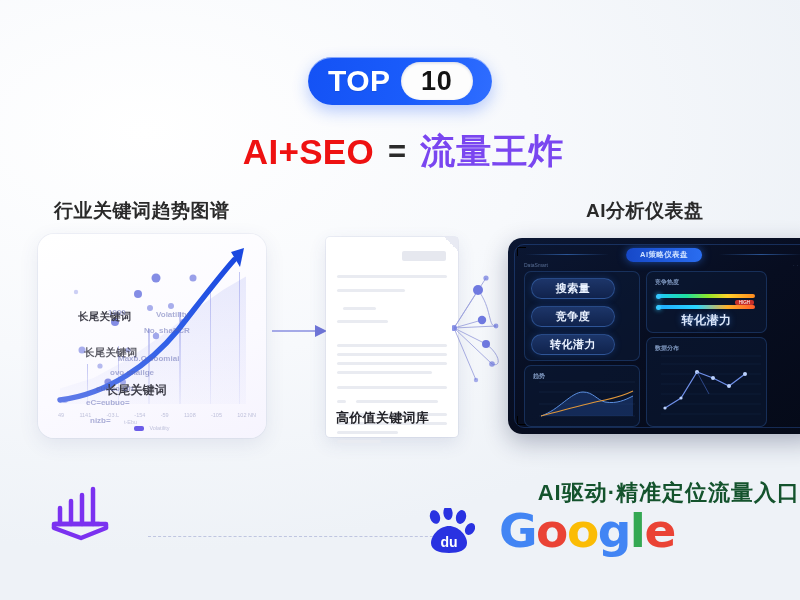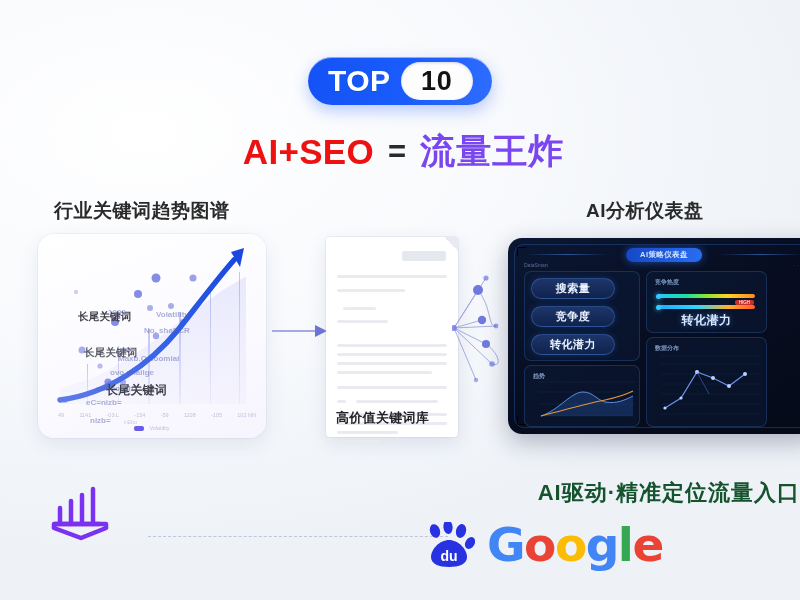--- a/index.html
+++ b/index.html
@@ -168,21 +168,21 @@
   
   .bot-icon { position: absolute; left: 48px; top: 484px; }
   .bot-title {
     position: absolute; left: 0; right: 0; top: 478px; text-align: right;
     color: #14532d; font-size: 22px; font-weight: 700; letter-spacing: 1px;
   }
   .dashline {
     position: absolute; left: 148px; top: 536px; width: 300px; height: 0;
     border-top: 1.5px dashed rgba(120,130,190,.40);
   }
-  .logos { position: absolute; left: 425px; top: 521px; display: flex; align-items: center; gap: 12px; }
+  .logos { position: absolute; left: 425px; top: 507px; display: flex; align-items: center; gap: 24px; }
   .baidu-wrap { display: flex; align-items: flex-end; gap: 3px; }
   .baidu-cn { color: #e10b0b; font-size: 34px; font-weight: 700; letter-spacing: -1px; line-height: .95; }
   .goog { display: flex; align-items: baseline; font-size: 47px; font-weight: 700; letter-spacing: -1.5px; line-height: 1; font-family: "DejaVu Sans", sans-serif; }
   .g-b { color: #4285f4; } .g-r { color: #ea4335; } .g-y { color: #fbbc05; } .g-g { color: #34a853; }
 </style>
 </head>
 <body>
 
 <div class="stage">
 
@@ -247,21 +247,21 @@
 
     <div class="kw kw-a">长尾关键词</div>
     <div class="kw kw-b">长尾关键词</div>
     <div class="kw kw-c">长尾关键词</div>
 
     <div class="blurtext" style="left:118px; top:40px;">Volatility</div>
     <div class="blurtext" style="left:106px; top:56px;">No. shaPCR</div>
     <div class="blurtext" style="left:80px;  top:84px;">Maxb.O soomiai</div>
     <div class="blurtext" style="left:72px;  top:98px;">ovo snailge</div>
     <div class="blurtext" style="left:58px;  top:114px;">eubuo Oh</div>
-    <div class="blurtext" style="left:48px;  top:128px;">eC=nizb=</div>
+    <div class="blurtext" style="left:48px;  top:128px;">eC=eubuo=</div>
     <div class="blurtext" style="left:52px;  top:146px;">nizb=</div>
     <div class="blurtext" style="left:70px;  top:38px;">1000</div>
 
     <div class="axis-row">
       <span>49</span>
       <span>1141</span>
       <span>-03.L</span>
       <span>-154</span>
       <span>-59</span>
       <span>1108</span>

